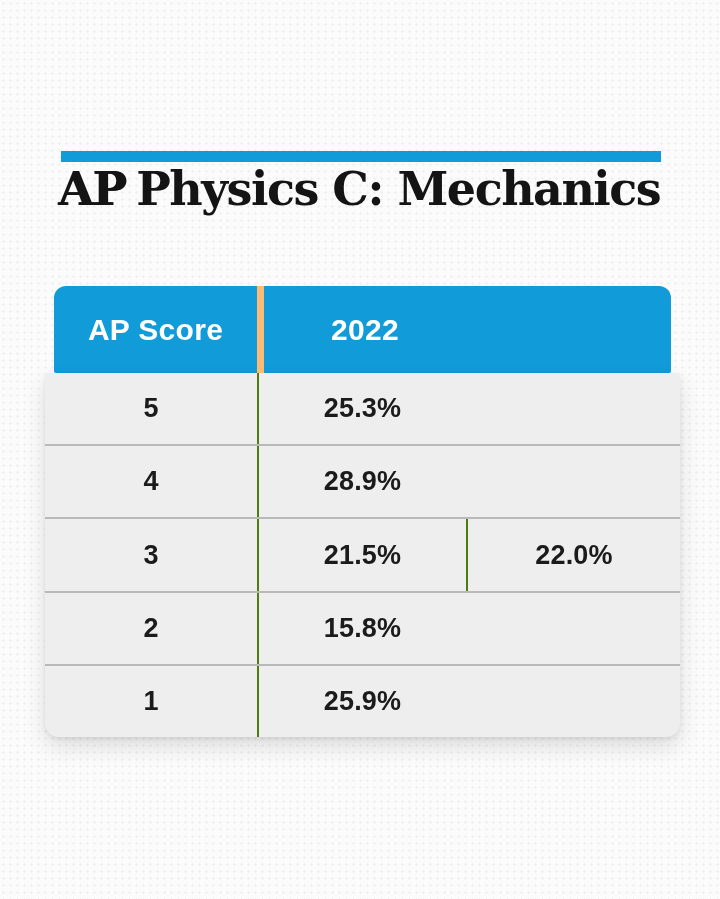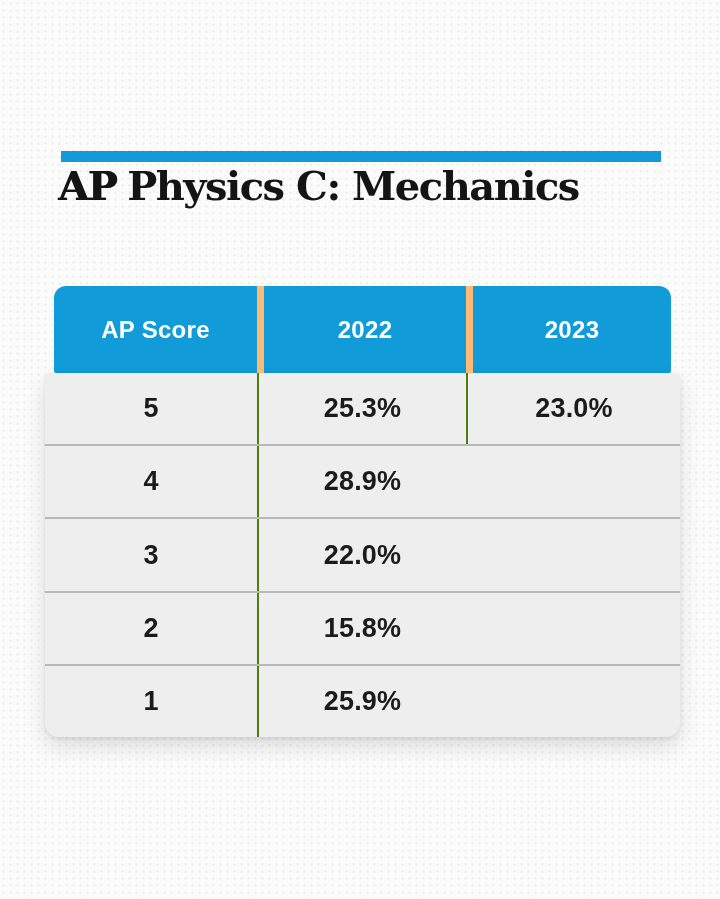--- a/index.html
+++ b/index.html
@@ -26,21 +26,21 @@
   }
 
   
   .page-title {
     position: absolute;
     left: 58px;
     top: 163px;
     margin: 0;
     font-family: "DejaVu Serif", serif;
     font-weight: 700;
-    font-size: 40px;
+    font-size: 46px;
     letter-spacing: -1.5px;
     line-height: 1.15;
     color: #141414;
     white-space: nowrap;
   }
   .title-prefix {
     margin-right: 11px;
     text-shadow: 0.8px 0 0 #141414; 
   }
 
@@ -58,21 +58,21 @@
     background: #119bd8;
     border-radius: 12px 12px 2px 2px;
     display: grid;
     grid-template-columns: 203px 209px 1fr;
   }
   .hcell {
     display: flex;
     align-items: center;
     justify-content: center;
     color: #ffffff;
-    font-size: 24px;
+    font-size: 30px;
     font-weight: bold;
     letter-spacing: 0.3px;
   }
   .hcell + .hcell { border-left: 7px solid #fdba74; }
 
   .card-body {
     height: 364px;
     background: #eeeeee;
     border-radius: 3px 3px 14px 14px;
     box-shadow: 0 10px 22px rgba(0,0,0,0.12), 0 2px 5px rgba(0,0,0,0.07);
@@ -102,35 +102,34 @@
 
 <div class="accent-bar"></div>
 
 <h1 class="page-title"><span class="title-prefix">AP</span><span>Physics C: Mechanics</span></h1>
 
 <div class="card">
 
   <div class="card-header">
     <div class="hcell">AP Score</div>
     <div class="hcell">2022</div>
-    <div class="hcell">2023</div>
   </div>
 
   <div class="card-body">
     <div class="trow">
       <div class="tcell">5</div>
       <div class="tcell">25.3%</div>
-      <div class="tcell">23.0%</div>
     </div>
     <div class="trow">
       <div class="tcell">4</div>
       <div class="tcell">28.9%</div>
     </div>
     <div class="trow">
       <div class="tcell">3</div>
+      <div class="tcell">21.5%</div>
       <div class="tcell">22.0%</div>
     </div>
     <div class="trow">
       <div class="tcell">2</div>
       <div class="tcell">15.8%</div>
     </div>
     <div class="trow">
       <div class="tcell">1</div>
       <div class="tcell">25.9%</div>
     </div>

